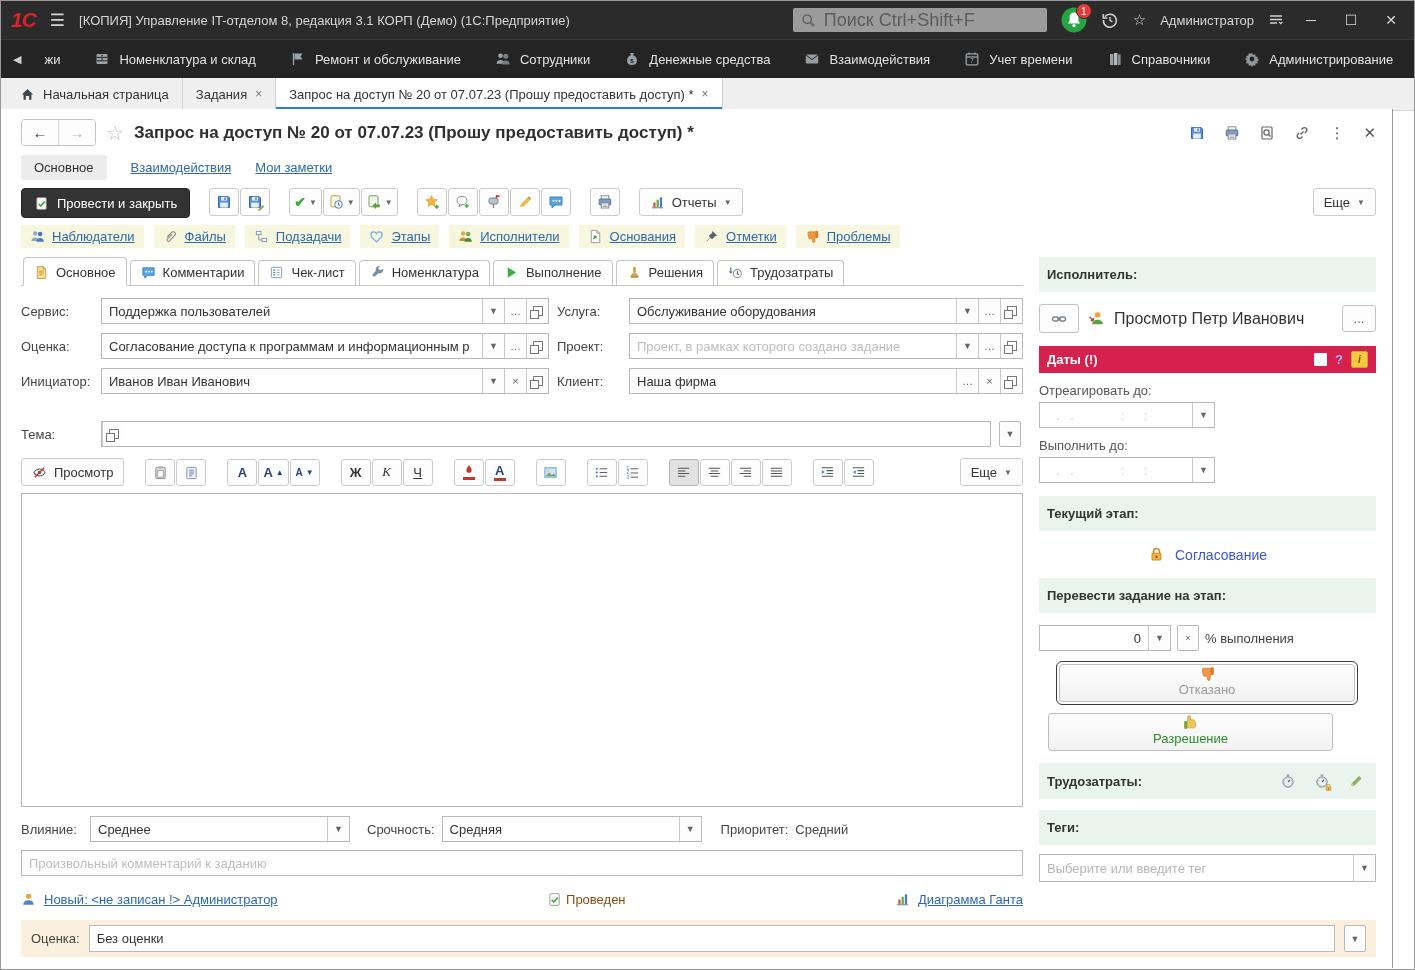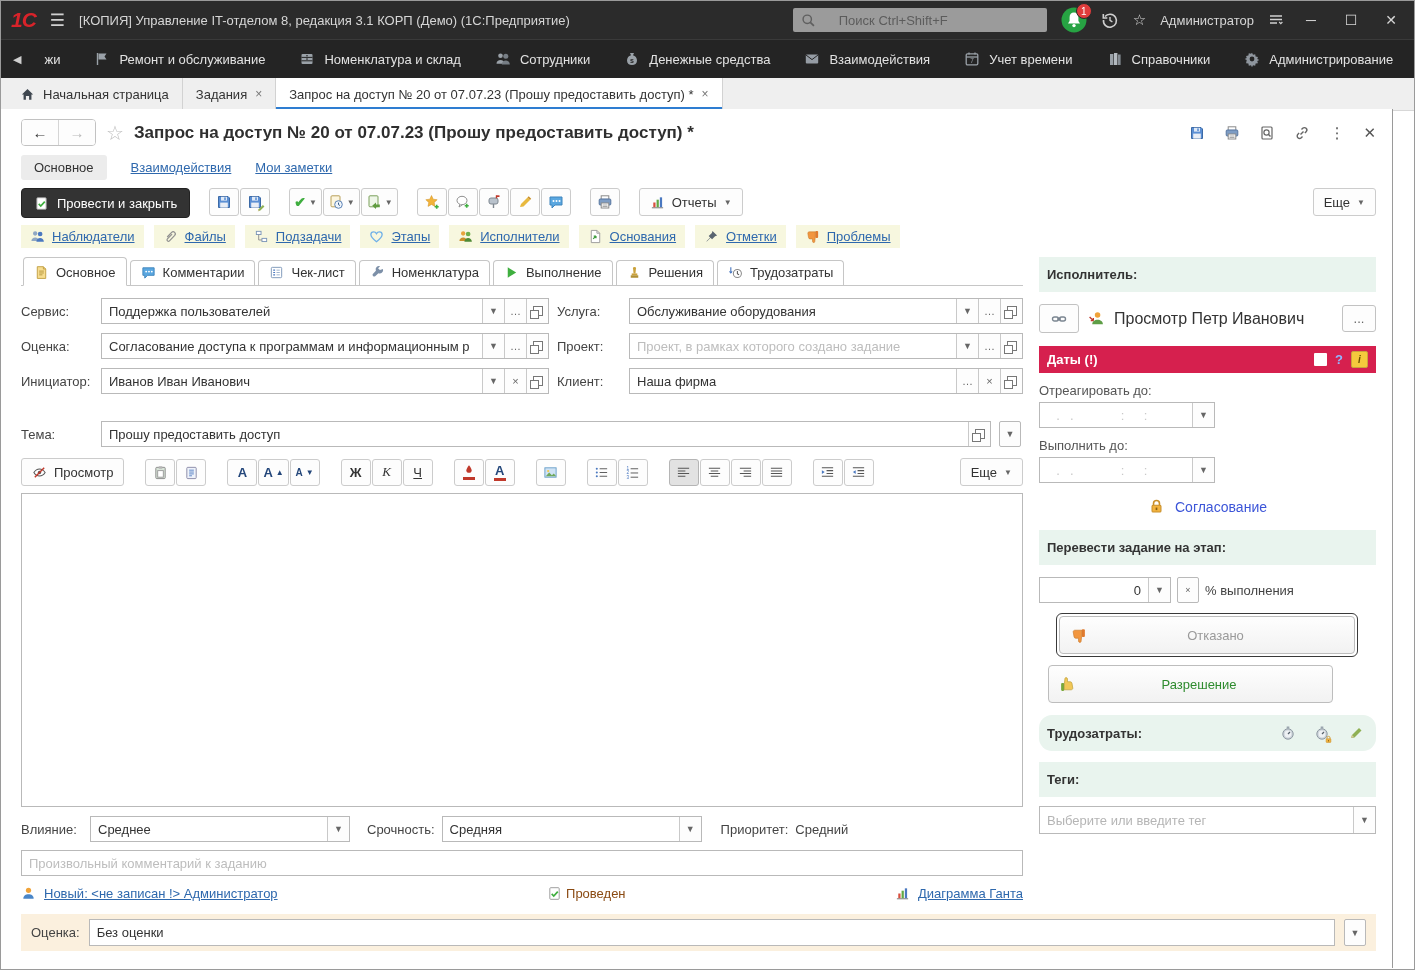--- a/index.html
+++ b/index.html
@@ -4,21 +4,21 @@
 <style>
   html,body{margin:0;padding:0;background:#e8e8e8;font-family:"Liberation Sans",sans-serif;}
   .window{width:1415px;height:970px;background:#fff;border:1px solid #9a9a9a;box-sizing:border-box;position:relative;overflow:hidden;font-size:13px;color:#333;}
   svg.ic{display:inline-block;vertical-align:middle;flex:none;}
   
   .titlebar{height:38px;background:#2b2b2b;display:flex;align-items:center;padding:0 10px;gap:14px;color:#dcdcdc;}
   .logo1c{color:#d8232a;font-weight:bold;font-style:italic;font-size:21px;letter-spacing:-1px;flex:none;}
   .burger{font-size:17px;color:#d0d0d0;cursor:pointer;flex:none;}
   .apptitle{font-size:13px;color:#d6d6d6;white-space:nowrap;}
   .searchbox{margin-left:auto;width:238px;height:24px;background:#9b9b9b;border-radius:2px;display:flex;align-items:center;gap:6px;padding:0 8px;color:#555;flex:none;}
-  .searchbox input{border:none;background:transparent;outline:none;color:#4f4f4f;font-size:13px;width:100%;font-family:inherit;margin-left:15px;}
+  .searchbox input{border:none;background:transparent;outline:none;color:#4f4f4f;font-size:18px;width:100%;font-family:inherit;}
   .searchbox input::placeholder{color:#5c5c5c;}
   .bellwrap{position:relative;width:26px;height:26px;flex:none;cursor:pointer;}
   .badge{position:absolute;top:-4px;right:-5px;background:#e03c3c;color:#fff;border-radius:50%;width:14px;height:14px;font-size:10px;display:flex;align-items:center;justify-content:center;border:1px solid #2b2b2b;}
   .tbbtn{color:#d6d6d6;font-size:15px;cursor:pointer;flex:none;}
   .winctl{width:26px;text-align:center;font-size:14px;color:#d6d6d6;cursor:pointer;flex:none;}
   .username{font-size:13px;color:#d6d6d6;cursor:pointer;}
   
   .menubar{height:38px;background:#242424;display:flex;align-items:center;gap:0;color:#e2e2e2;padding:0 6px;border-top:1px solid #3a3a3a;}
   .m-arrow{color:#cfcfcf;font-size:11px;padding:0 6px;cursor:pointer;}
   .m-item{display:flex;align-items:center;gap:9px;padding:0 17px;height:100%;cursor:pointer;white-space:nowrap;font-size:13px;}
@@ -100,26 +100,26 @@
   .redbanner .info{width:15px;height:15px;background:#f5c93d;border:1px solid #caa23c;border-radius:2px;color:#6d5200;font-size:10px;font-weight:bold;display:flex;align-items:center;justify-content:center;font-style:italic;cursor:pointer;}
   .plabel{color:#555;margin:10px 0 4px;}
   .datefld{width:176px;}
   .datefld .fval{color:#c9c9c9;letter-spacing:1px;}
   .stage{display:flex;align-items:center;justify-content:center;gap:10px;margin:15px 0;}
   .stagelink{color:#3c55d8;font-size:14px;cursor:pointer;}
   .pctrow{display:flex;align-items:center;gap:6px;margin:12px 0 10px;}
   .pctrow .fld{width:132px;flex:none;}
   .pctrow .fval{text-align:right;}
   .defwrap{border:1px solid #3a3a3a;border-radius:6px;padding:2px;margin:2px 0 8px 17px;width:302px;box-sizing:border-box;}
-  .bigbtn{width:100%;height:38px;border:1px solid #bdbdbd;border-radius:4px;background:linear-gradient(#fefefe,#f2f2f2);display:flex;align-items:center;cursor:pointer;box-sizing:border-box;padding:0 10px;}
+  .bigbtn{width:100%;height:38px;border:1px solid #bdbdbd;border-radius:4px;background:linear-gradient(#fefefe,#f2f2f2);display:flex;align-items:center;cursor:pointer;box-sizing:border-box;padding:0 10px;flex-direction:column;}
   .bigbtn .lbl{flex:1;text-align:center;}
   .bigbtn.reject .lbl{color:#9a9a9a;}
   .bigbtn.approve .lbl{color:#2e8b2e;}
   .approvew{margin:0 0 12px 9px;width:285px;}
-  .laborhead{display:flex;align-items:center;gap:18px;border-radius:13px;}
+  .laborhead{display:flex;align-items:center;gap:18px;}
   .laborhead .sp{flex:1;}
   .tagfld{margin-top:9px;height:28px;}
   .tagfld .fval::placeholder{color:#b5b5b5;}
   
   .statusrow{width:1002px;display:flex;align-items:center;margin-top:10px;gap:8px;}
   .statusrow .mid{margin-left:auto;display:flex;align-items:center;gap:4px;text-align:right;}
   .statusrow .rgt{margin-left:auto;display:flex;align-items:center;gap:8px;margin-right:0;}
   .posted{color:#8a4a12;}
   .ratingrow{display:flex;align-items:center;gap:9px;background:#fbf0de;padding:5px 10px;margin-top:13px;}
   .ratingrow .fld{flex:1;height:27px;background:#fff;}
@@ -439,29 +439,29 @@
     <span class="winctl">✕</span>
   </div>
 
   <div class="menubar">
     <span class="m-arrow">◀</span>
     <div class="m-item">
         <span>жи</span>
       </div>
     <div class="m-item">
         <svg class="ic" width="16" height="16">
-          <use href="#i-flag"></use>
-        </svg>
-        <span>Ремонт и обслуживание</span>
+          <use href="#i-box"></use>
+        </svg>
+        <span>Номенклатура и склад</span>
       </div>
     <div class="m-item">
         <svg class="ic" width="16" height="16">
-          <use href="#i-box"></use>
-        </svg>
-        <span>Номенклатура и склад</span>
+          <use href="#i-flag"></use>
+        </svg>
+        <span>Ремонт и обслуживание</span>
       </div>
     <div class="m-item">
         <svg class="ic" width="16" height="16">
           <use href="#i-peopledark"></use>
         </svg>
         <span>Сотрудники</span>
       </div>
     <div class="m-item">
         <svg class="ic" width="16" height="16">
           <use href="#i-money"></use>
@@ -790,21 +790,20 @@
               <span class="fbtn t">×</span>
               <span class="fbtn">
                 <span class="ovl"></span>
               </span>
           </div>
         </div>
 
         <div class="trow">
           <span class="flabel">Тема:</span>
           <div class="fld">
-            <input class="fval" value="Прошу предоставить доступ" style="">
             <span class="fbtn">
                 <span class="ovl"></span>
               </span>
           </div>
           <span class="sqbtn">▼</span>
         </div>
 
         <div class="rtfbar">
           <div class="btn">
               <svg class="ic" width="15" height="15">
@@ -964,20 +963,21 @@
           <input class="fval" value="  .  .          :    :" style="">
           <span class="fbtn">▼</span>
         </div>
 
         <div class="plabel">Выполнить до:</div>
         <div class="fld datefld" style="margin-bottom:13px">
           <input class="fval" value="  .  .          :    :" style="">
           <span class="fbtn">▼</span>
         </div>
 
+        <div class="phead">Текущий этап:</div>
         <div class="stage">
           <svg class="ic" width="17" height="17">
               <use href="#i-lock"></use>
             </svg>
           <span class="stagelink">Согласование</span>
         </div>
 
         <div class="phead">Перевести задание на этап:</div>
         <div class="pctrow">
           <div class="fld">

